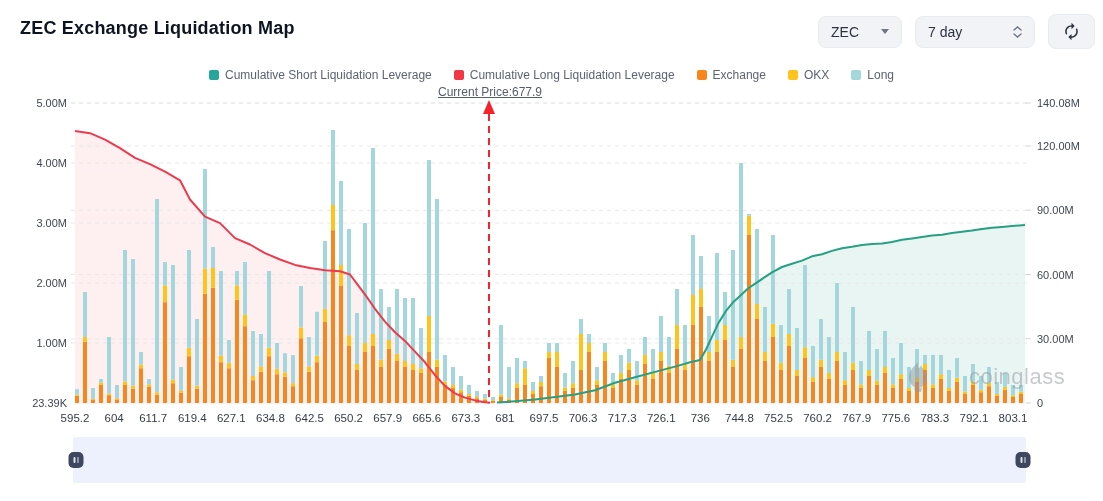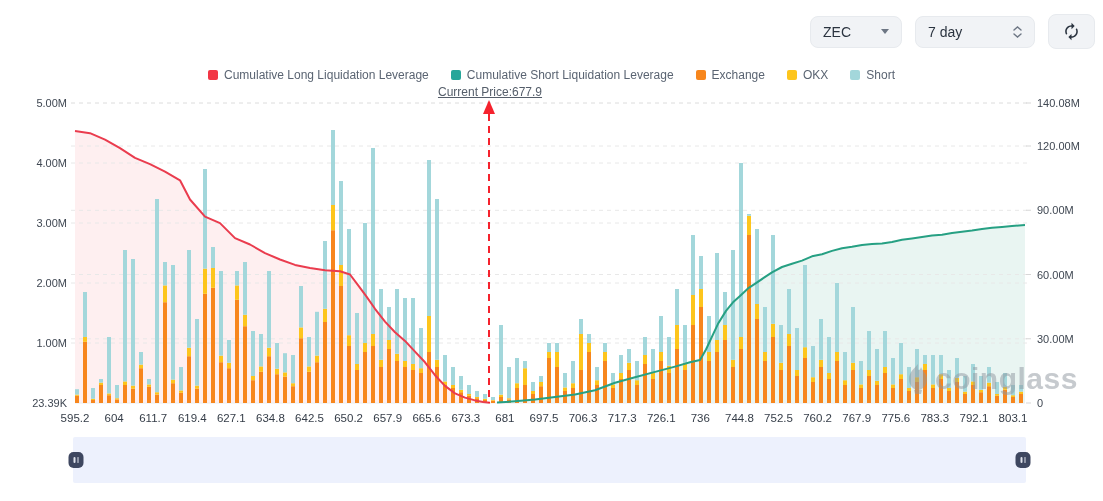--- a/index.html
+++ b/index.html
@@ -1,42 +1,43 @@
 <!DOCTYPE html>
 <html><head>
 <meta charset="utf-8">
 <style>
   html,body{margin:0;padding:0;background:#fff;font-family:"Liberation Sans","DejaVu Sans",sans-serif;}
   .app{position:relative;width:1103px;height:501px;background:#fff;overflow:hidden;}
   .page-title{position:absolute;left:20px;top:18px;font-size:18px;font-weight:700;color:#0d1421;letter-spacing:.2px;}
   .controls{position:absolute;right:8px;top:14px;display:flex;align-items:center;gap:13px;}
   .ctrl{display:flex;align-items:center;justify-content:space-between;background:#f1f3f6;border:1px solid #e7eaee;border-radius:8px;height:32px;box-sizing:border-box;color:#2b3440;font-size:14px;cursor:pointer;}
-  .ctrl.symbol{width:92px;padding:0 12px;}
+  .ctrl.symbol{width:84px;padding:0 12px;}
   .ctrl.period{width:120px;padding:0 12px;gap:16px;}
   .ctrl.refresh{width:47px;height:35px;justify-content:center;}
   .caret{width:0;height:0;border-left:4.5px solid transparent;border-right:4.5px solid transparent;border-top:5.5px solid #6d7684;}
   .spin-chevrons{display:flex;flex-direction:column;gap:2px;align-items:center;}
   .legend-row{position:absolute;left:0;top:68px;width:1103px;display:flex;justify-content:center;gap:22px;font-size:12px;color:#5a6472;}
   .legend-item{display:flex;align-items:center;gap:6px;white-space:nowrap;}
   .legend-swatch{width:10px;height:10px;border-radius:2px;display:inline-block;}
   .current-price{position:absolute;left:490px;top:85px;transform:translateX(-50%);font-size:12px;color:#555e6a;white-space:nowrap;text-decoration:underline;}
   .chart-svg{position:absolute;left:0;top:0;}
   .watermark{position:absolute;left:905px;top:362px;display:flex;align-items:center;gap:4px;opacity:.5;pointer-events:none;}
-  .watermark .wm-text{font-size:30px;font-weight:700;color:#8f969f;letter-spacing:.5px;}
+  .watermark .wm-text{font-size:22px;font-weight:400;color:#8f969f;letter-spacing:.5px;padding-left:34px;}
   .slider{position:absolute;left:73px;top:437px;width:953px;height:46px;background:#edf1fd;border-radius:2px;}
   .slider-handle{position:absolute;top:50%;transform:translate(-50%,-50%);width:15px;height:16px;background:#3e4760;border-radius:5px;display:flex;align-items:center;justify-content:center;gap:2px;cursor:ew-resize;}
   .slider-handle.left{left:3px;}
   .slider-handle.right{left:950px;}
   .pause-bar{width:1.5px;height:6px;background:#dfe3ec;border-radius:1px;}
 </style>
 </head>
 <body>
 
 <div class="app">
 
+  <div class="page-title">ZEC Exchange Liquidation Map</div>
 
   <div class="controls">
     <div class="ctrl symbol">
       <span>ZEC</span>
       <span class="caret"></span>
     </div>
     <div class="ctrl period">
       <span>7 day</span>
       <span class="spin-chevrons">
         <svg width="9" height="5" viewBox="0 0 9 5">
@@ -49,38 +50,38 @@
     </div>
     <div class="ctrl refresh">
       <svg width="19" height="19" viewBox="0 0 24 24" fill="#2b3440">
           <path d="M12 6v3l4-4-4-4v3c-4.42 0-8 3.58-8 8 0 1.57.46 3.03 1.24 4.26L6.7 14.8c-.45-.83-.7-1.79-.7-2.8 0-3.31 2.69-6 6-6zm6.76 1.74L17.3 9.2c.44.84.7 1.79.7 2.8 0 3.31-2.69 6-6 6v-3l-4 4 4 4v-3c4.42 0 8-3.58 8-8 0-1.57-.46-3.03-1.24-4.26z"></path>
         </svg>
     </div>
   </div>
 
   <div class="legend-row" id="legend-row">
       <div class="legend-item">
+        <span class="legend-swatch" style="background: rgb(38, 166, 154);"></span>
+        <span>Cumulative Short Liquidation Leverage</span>
+      </div>
+      <div class="legend-item">
         <span class="legend-swatch" style="background: rgb(242, 54, 69);"></span>
         <span>Cumulative Long Liquidation Leverage</span>
-      </div>
-      <div class="legend-item">
-        <span class="legend-swatch" style="background: rgb(38, 166, 154);"></span>
-        <span>Cumulative Short Liquidation Leverage</span>
       </div>
       <div class="legend-item">
         <span class="legend-swatch" style="background: rgb(247, 134, 29);"></span>
         <span>Exchange</span>
       </div>
       <div class="legend-item">
         <span class="legend-swatch" style="background: rgb(253, 197, 28);"></span>
         <span>OKX</span>
       </div>
       <div class="legend-item">
         <span class="legend-swatch" style="background: rgb(163, 215, 219);"></span>
-        <span>Short</span>
+        <span>Long</span>
       </div>
     </div>
 
   <div class="current-price">Current Price:677.9</div>
 
   <svg id="chart" class="chart-svg" width="1103" height="501" viewBox="0 0 1103 501">
       <path d="M75 403 L75 131.0 L90 133.2 L105 139.6 L120 148.1 L135 157.8 L150 164.2 L165 171.7 L180 180.3 L190 199.5 L205 216.7 L220 223.1 L235 238.1 L250 244.5 L265 253.1 L280 259.5 L295 264.9 L310 268.1 L325 270.2 L340 271.3 L350 274.5 L358 285.2 L366 295.9 L375 308.8 L385 321.6 L395 332.3 L405 340.9 L415 351.6 L425 362.3 L435 375.2 L445 385.9 L455 393.4 L465 397.6 L475 400.4 L483 401.9 L490 402.8 L490 403 Z" fill="rgba(242,54,69,0.08)"></path>
       <path d="M497 403 L497 402.6 L515 401.3 L535 399.6 L555 397.0 L575 394.4 L595 390.2 L615 382.7 L635 377.3 L655 371.9 L675 366.6 L690 362.3 L700 360.0 L706 349.5 L712 336.6 L718 323.8 L726 310.9 L733 302.3 L740 295.9 L748 288.4 L756 283.1 L764 277.7 L772 272.4 L782 267.0 L792 263.8 L802 260.6 L812 256.3 L822 254.2 L832 250.9 L842 248.2 L852 246.7 L862 244.9 L872 244.1 L882 243.4 L892 241.9 L902 239.8 L912 238.5 L922 237.0 L932 235.5 L942 234.7 L952 233.0 L962 231.7 L972 230.6 L982 229.1 L992 227.8 L1002 227.0 L1012 226.1 L1022 225.2 L1025 225.0 L1025 403 Z" fill="rgba(38,160,131,0.10)"></path>
       <line x1="71" y1="103.0" x2="1030" y2="103.0" stroke="#e8e8e8" stroke-dasharray="4 4" stroke-width="1"></line>
       <line x1="71" y1="163.0" x2="1030" y2="163.0" stroke="#e8e8e8" stroke-dasharray="4 4" stroke-width="1"></line>

